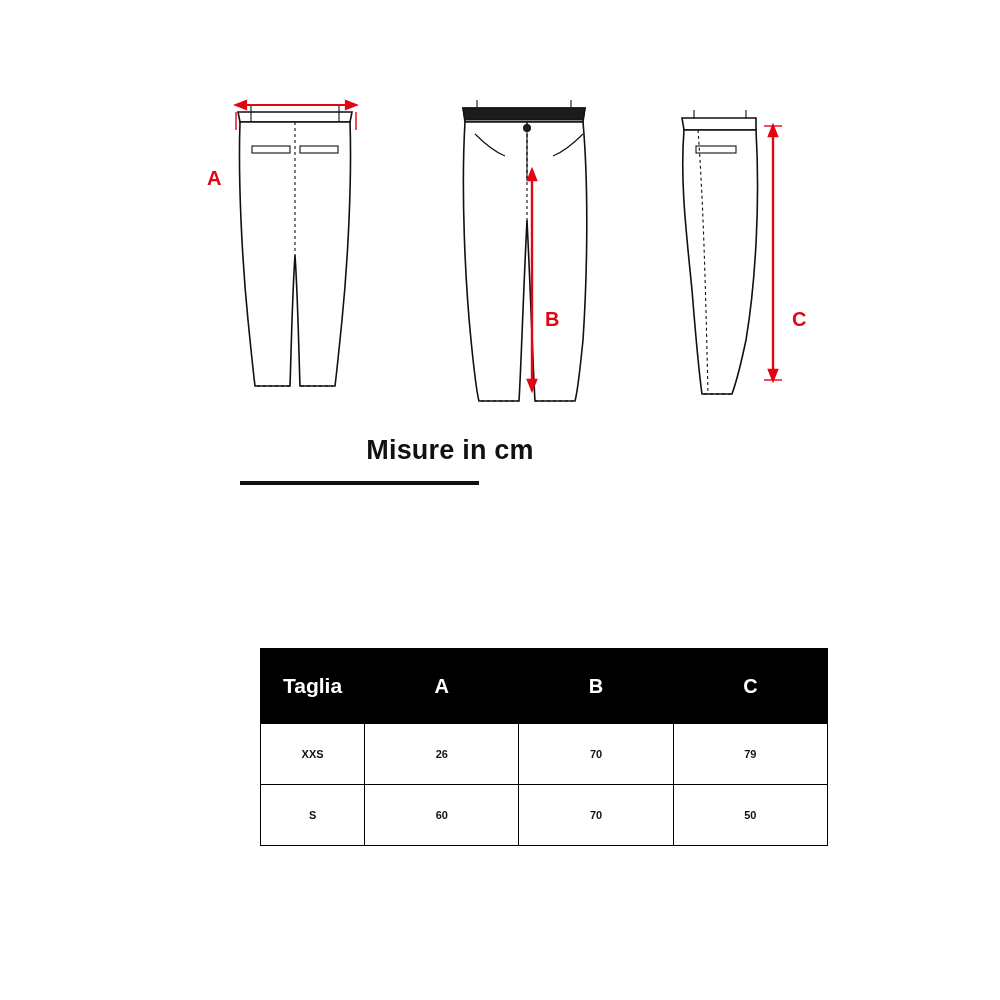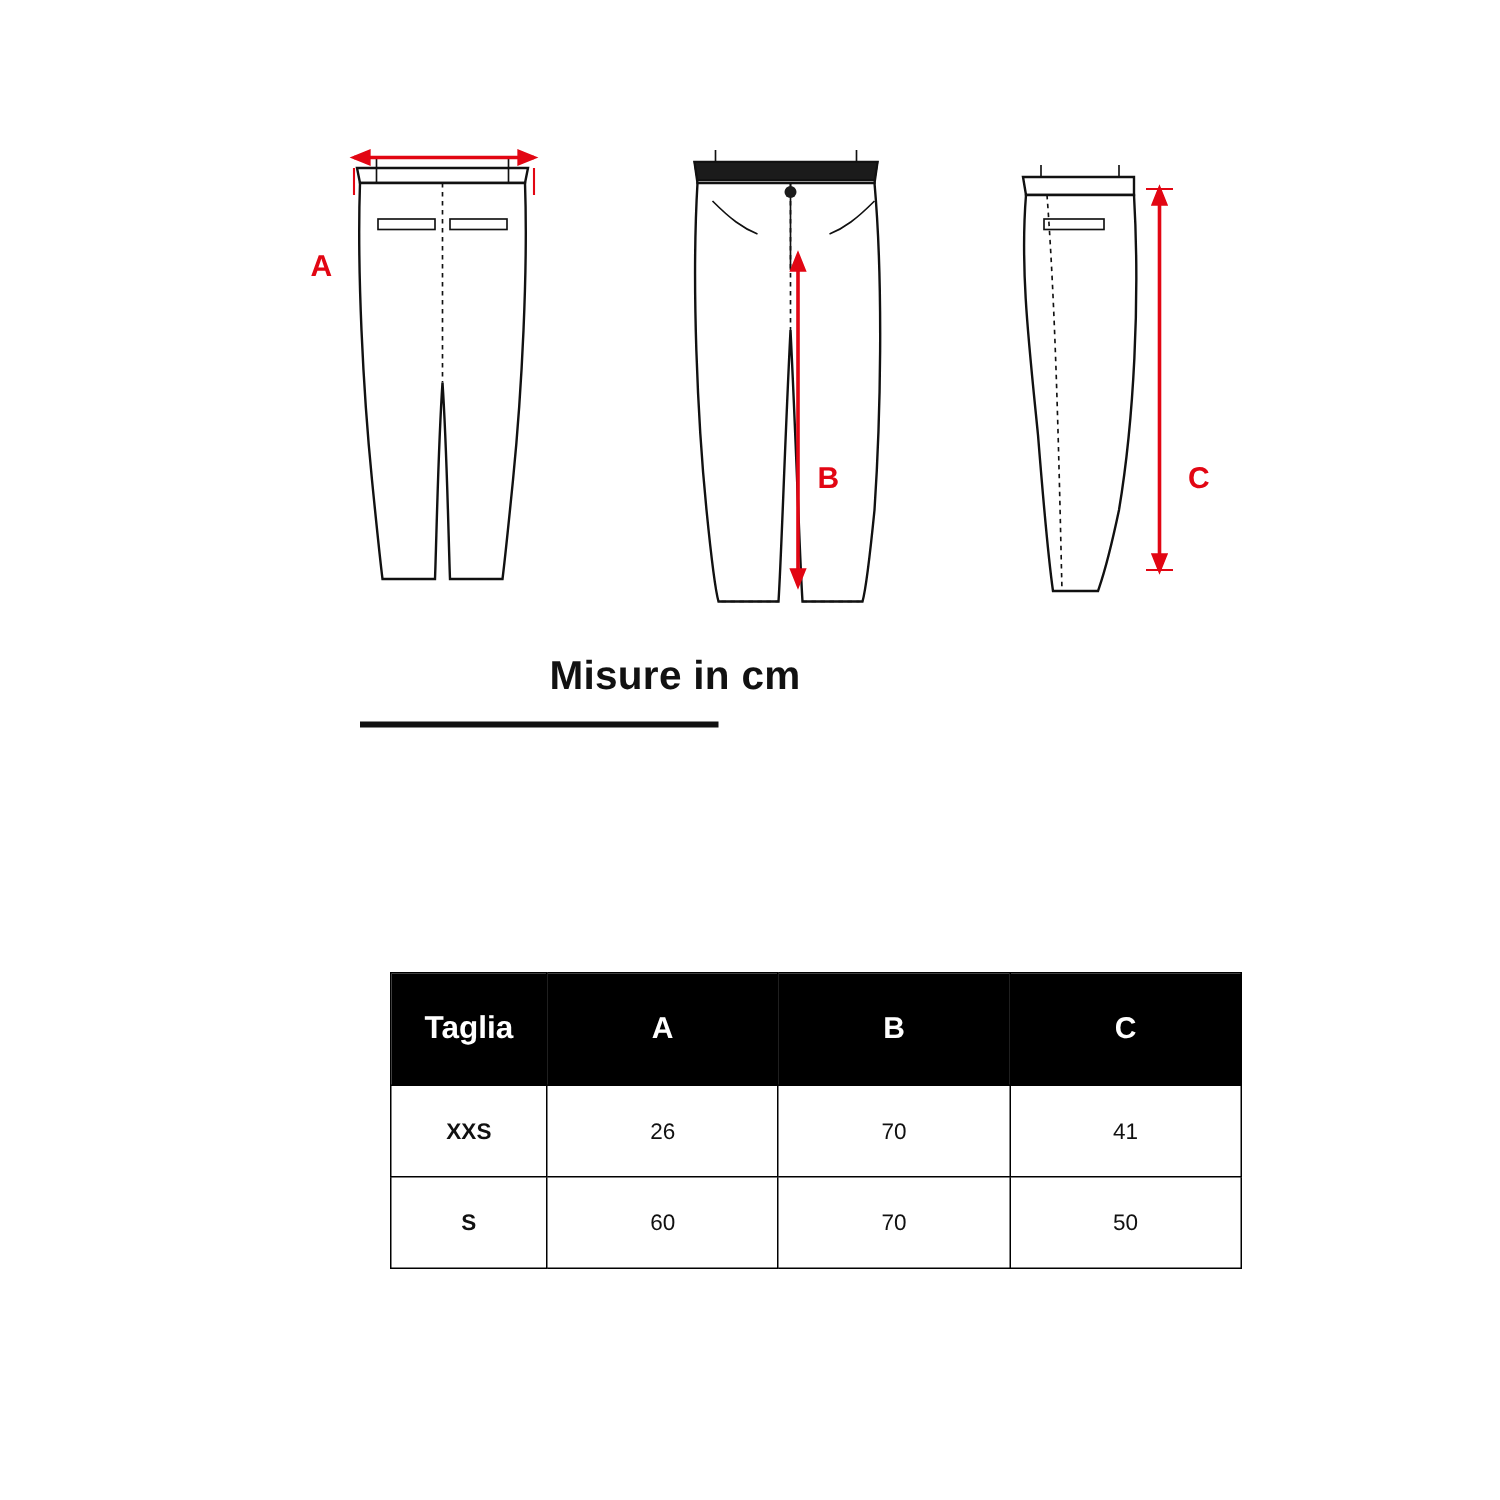--- a/index.html
+++ b/index.html
@@ -87,39 +87,39 @@
     border-collapse: collapse;
     width: 568px;
     table-layout: fixed;
   }
   table.size-table th,
   table.size-table td {
     border: 1px solid #000000;
     height: 58px;
     text-align: center;
     vertical-align: middle;
-    font-size: 15px;
+    font-size: 11px;
   }
   table.size-table thead th {
     background: #000000;
     color: #ffffff;
     border: 1px solid #000000;
     height: 72px;
     font-size: 20px;
     font-weight: bold;
   }
   table.size-table thead th.col-size {
     text-align: left;
     padding-left: 22px;
     font-size: 21px;
   }
   table.size-table tbody td {
     background: #ffffff;
     color: #111111;
-    font-weight: normal;
+    font-weight: bold;
   }
   table.size-table tbody td.col-size {
     font-weight: bold;
   }
   col.c-size { width: 104px; }
   col.c-val  { width: 154px; }
 </style>
 </head>
 <body>
 
@@ -232,21 +232,21 @@
           <th>A</th>
           <th>B</th>
           <th>C</th>
         </tr>
       </thead>
       <tbody>
         <tr>
           <td class="col-size">XXS</td>
           <td>26</td>
           <td>70</td>
-          <td>41</td>
+          <td>79</td>
         </tr>
         <tr>
           <td class="col-size">S</td>
           <td>60</td>
           <td>70</td>
           <td>50</td>
         </tr>
       </tbody>
     </table>
   </div>

